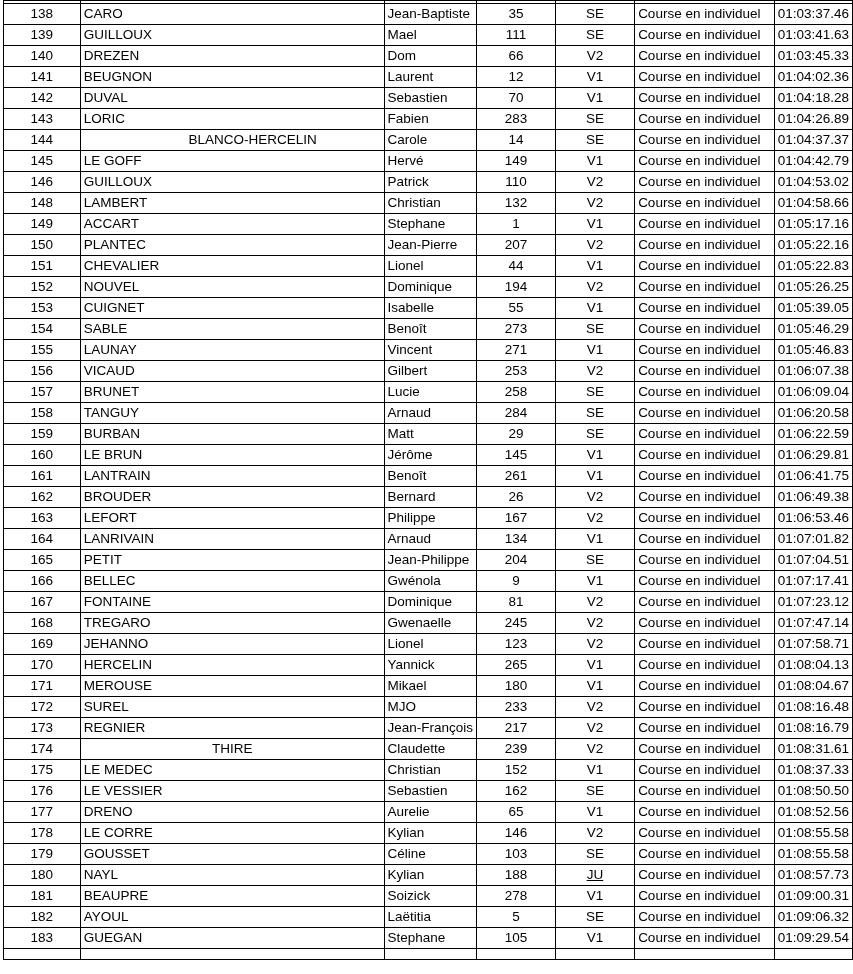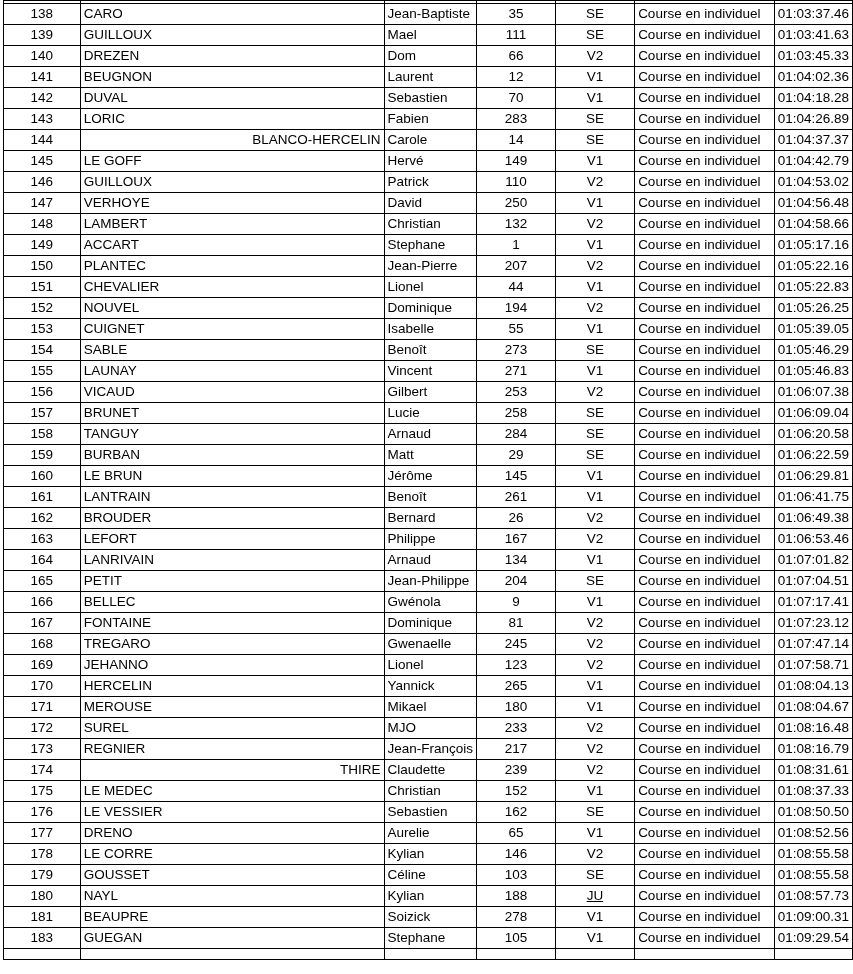--- a/index.html
+++ b/index.html
@@ -114,21 +114,21 @@
           <td style="text-align: center;">143</td>
           <td style="text-align: left;">LORIC</td>
           <td style="text-align: left;">Fabien</td>
           <td style="text-align: center;">283</td>
           <td style="text-align: center;">SE</td>
           <td style="text-align: left;">Course en individuel</td>
           <td style="text-align: center; border-radius: 10px;">01:04:26.89</td>
         </tr>
         <tr>
           <td style="text-align: center;">144</td>
-          <td style="text-align: right; padding-left: 44px;">BLANCO-HERCELIN</td>
+          <td style="text-align: center; padding-left: 44px;">BLANCO-HERCELIN</td>
           <td style="text-align: left;">Carole</td>
           <td style="text-align: center;">14</td>
           <td style="text-align: center;">SE</td>
           <td style="text-align: left;">Course en individuel</td>
           <td style="text-align: center;">01:04:37.37</td>
         </tr>
         <tr>
           <td style="text-align: center;">145</td>
           <td style="text-align: left;">LE GOFF</td>
           <td style="text-align: left;">Hervé</td>
@@ -140,29 +140,20 @@
         <tr>
           <td style="text-align: center;">146</td>
           <td style="text-align: left;">GUILLOUX</td>
           <td style="text-align: left;">Patrick</td>
           <td style="text-align: center;">110</td>
           <td style="text-align: center;">V2</td>
           <td style="text-align: left;">Course en individuel</td>
           <td style="text-align: center;">01:04:53.02</td>
         </tr>
         <tr>
-          <td style="text-align: center;">147</td>
-          <td style="text-align: left;">VERHOYE</td>
-          <td style="text-align: left;">David</td>
-          <td style="text-align: center;">250</td>
-          <td style="text-align: center;">V1</td>
-          <td style="text-align: left;">Course en individuel</td>
-          <td style="text-align: center;">01:04:56.48</td>
-        </tr>
-        <tr>
           <td style="text-align: center;">148</td>
           <td style="text-align: left;">LAMBERT</td>
           <td style="text-align: left;">Christian</td>
           <td style="text-align: center;">132</td>
           <td style="text-align: center;">V2</td>
           <td style="text-align: left;">Course en individuel</td>
           <td style="text-align: center;">01:04:58.66</td>
         </tr>
         <tr>
           <td style="text-align: center;">149</td>
@@ -384,21 +375,21 @@
           <td style="text-align: center;">173</td>
           <td style="text-align: left;">REGNIER</td>
           <td style="text-align: left;">Jean-François</td>
           <td style="text-align: center;">217</td>
           <td style="text-align: center;">V2</td>
           <td style="text-align: left;">Course en individuel</td>
           <td style="text-align: center;">01:08:16.79</td>
         </tr>
         <tr>
           <td style="text-align: center;">174</td>
-          <td style="text-align: right;">THIRE</td>
+          <td style="text-align: center;">THIRE</td>
           <td style="text-align: left;">Claudette</td>
           <td style="text-align: center;">239</td>
           <td style="text-align: center;">V2</td>
           <td style="text-align: left;">Course en individuel</td>
           <td style="text-align: center;">01:08:31.61</td>
         </tr>
         <tr>
           <td style="text-align: center;">175</td>
           <td style="text-align: left;">LE MEDEC</td>
           <td style="text-align: left;">Christian</td>
@@ -455,20 +446,29 @@
         <tr>
           <td style="text-align: center;">181</td>
           <td style="text-align: left;">BEAUPRE</td>
           <td style="text-align: left;">Soizick</td>
           <td style="text-align: center;">278</td>
           <td style="text-align: center;">V1</td>
           <td style="text-align: left;">Course en individuel</td>
           <td style="text-align: center;">01:09:00.31</td>
         </tr>
         <tr>
+          <td style="text-align: center;">182</td>
+          <td style="text-align: left;">AYOUL</td>
+          <td style="text-align: left;">Laëtitia</td>
+          <td style="text-align: center;">5</td>
+          <td style="text-align: center;">SE</td>
+          <td style="text-align: left;">Course en individuel</td>
+          <td style="text-align: center;">01:09:06.32</td>
+        </tr>
+        <tr>
           <td style="text-align: center;">183</td>
           <td style="text-align: left;">GUEGAN</td>
           <td style="text-align: left;">Stephane</td>
           <td style="text-align: center;">105</td>
           <td style="text-align: center;">V1</td>
           <td style="text-align: left;">Course en individuel</td>
           <td style="text-align: center;">01:09:29.54</td>
         </tr>
         <tr class="partial-row bottom">
           <td></td>

